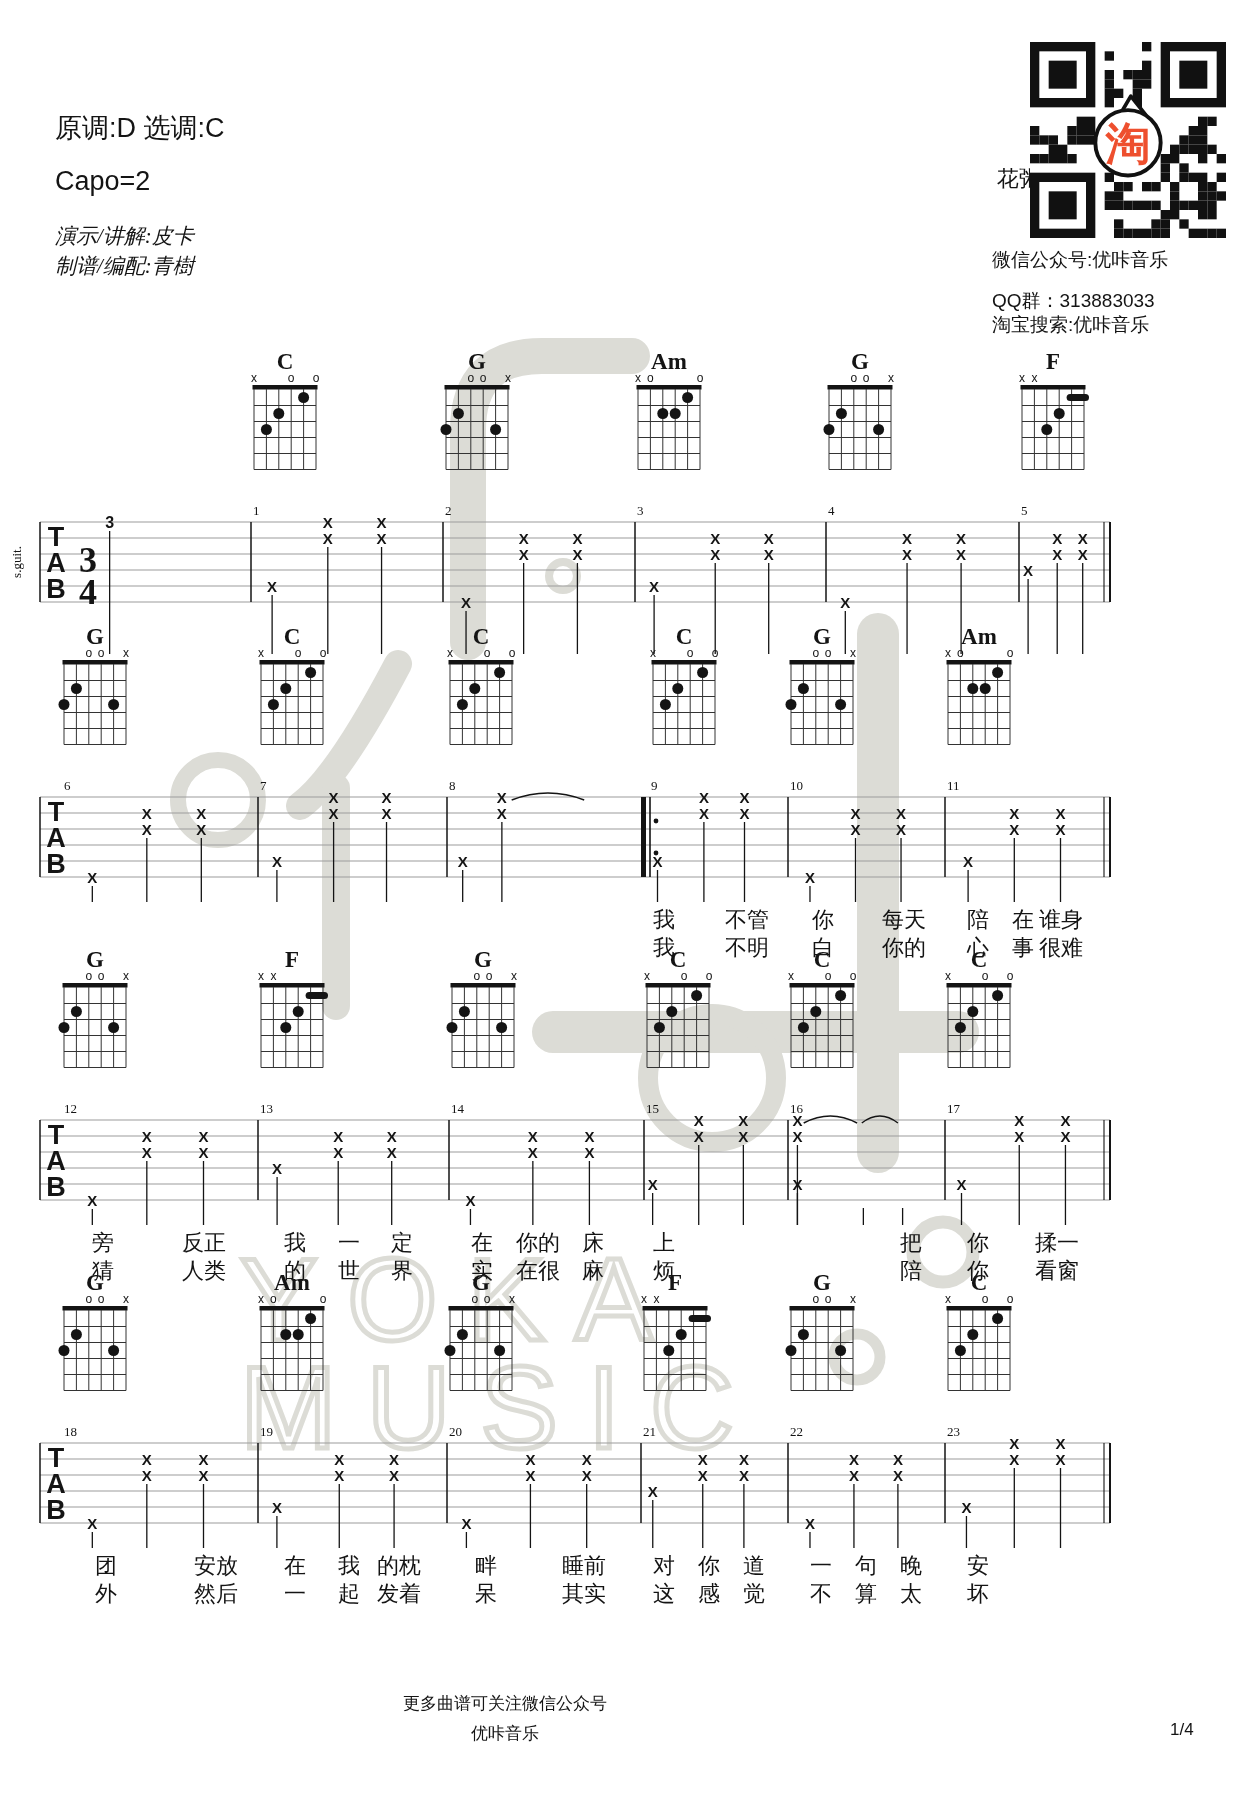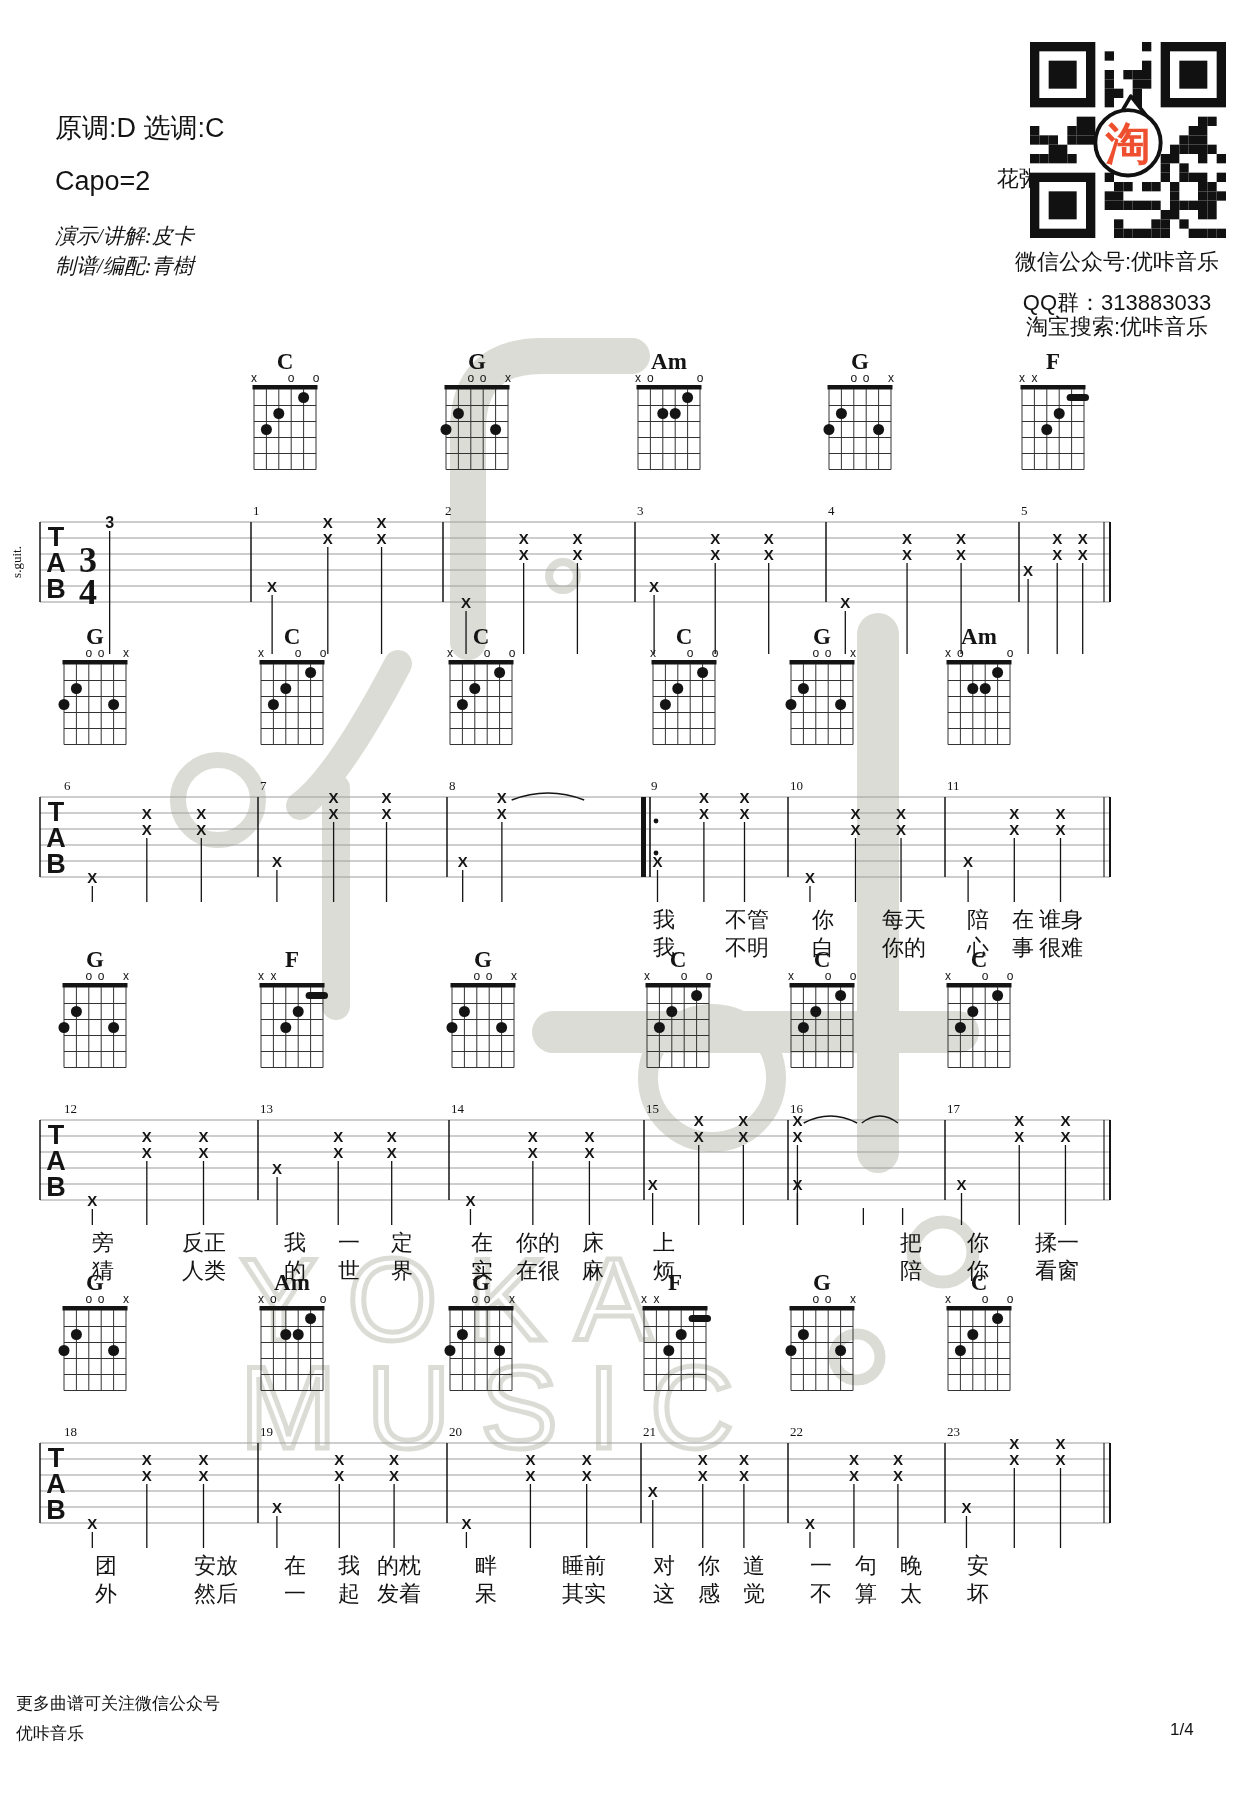--- a/index.html
+++ b/index.html
@@ -8,24 +8,24 @@
   #sheet{position:absolute;left:0;top:0;z-index:1;}
   .hdr{position:absolute;z-index:3;white-space:nowrap;}
   .title{left:0;top:100px;width:1120px;text-align:center;
          font-family:"Liberation Serif","DejaVu Serif",serif;font-weight:bold;font-size:50px;}
   .subtitle{left:0;top:164px;width:1120px;text-align:right;
          font-family:Liberation Mono, monospace;font-size:22px;}
   .keyline{left:55px;top:110px;font-size:27px;}
   .capo{left:55px;top:166px;font-size:27px;}
   .credit{left:55px;font-family:"Liberation Serif","DejaVu Serif",serif;font-size:21px;font-style:italic;}
   .c1{top:222px;} .c2{top:252px;}
-  .contact{right:8px;width:250px;text-align:center;font-size:22px;}
+  .contact{right:8px;width:250px;text-align:left;font-size:19px;}
   .t1{top:247px;} .t2{top:288px;} .t3{top:312px;}
   #qr{position:absolute;left:1030px;top:42px;width:196px;height:196px;z-index:3;}
-  .footer{left:16px;width:994px;font-size:17px;z-index:3;}
+  .footer{left:8px;width:994px;text-align:center;font-size:17px;z-index:3;}
   .f1{top:1692px;} .f2{top:1722px;}
   .pageno{left:1170px;top:1692px;font-size:17px;z-index:3;margin-top:28px;}
 </style>
 </head>
 <body>
 
 <div class="page">
   <svg id="sheet" width="1250" height="1810" viewBox="0 0 1250 1810">
       <g fill="none" stroke="#dcdcd6" stroke-linecap="round">
         <path d="M468,642 L468,430 Q468,356 542,356 L632,356" stroke-width="36"></path>

